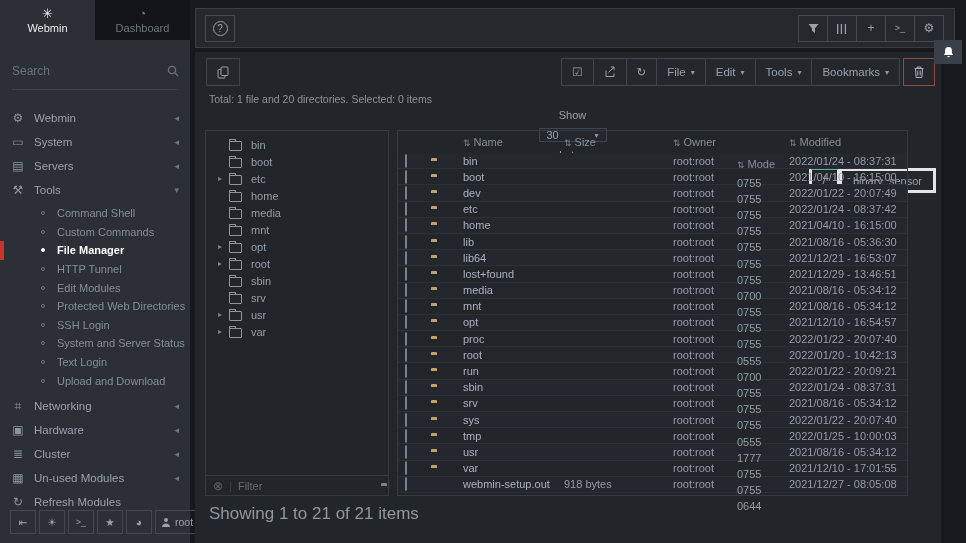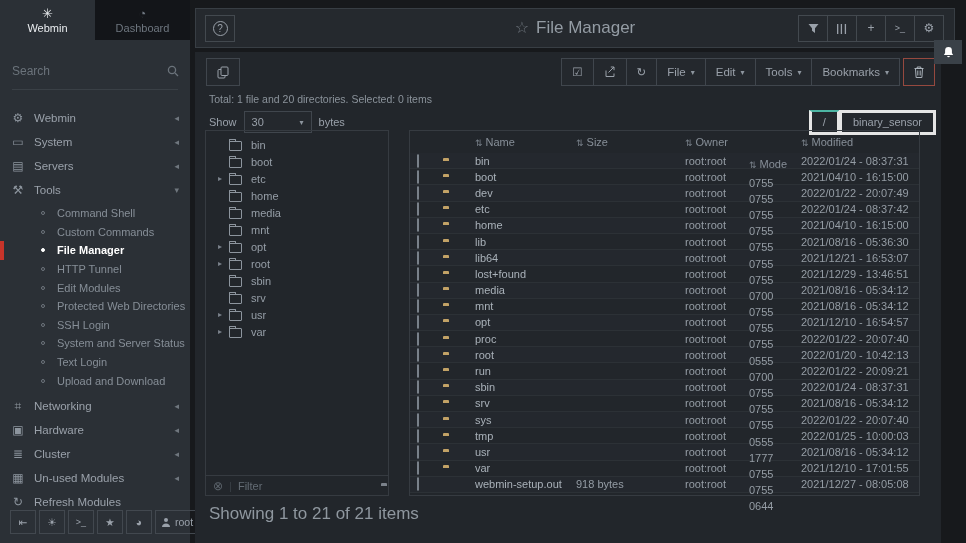--- a/index.html
+++ b/index.html
@@ -52,28 +52,28 @@
   .content { position:absolute; left:195px; top:52px; width:746px; height:491px; background:#22262b; }
 
   .ctoolbar { position:absolute; top:6px; left:12px; right:6px; height:28px; display:flex; align-items:center; }
   .tbtn { height:28px; border:1px solid #40464d; background:#24282d; color:#9aa1aa; font-size:11.5px; display:flex; align-items:center; justify-content:center; gap:5px; padding:0 10px; margin-left:-1px; cursor:pointer; }
   .tbtn .caret { font-size:8px; color:#8d959e; }
   .tgroup { margin-left:auto; display:flex; }
   .trash-btn { border-color:#96493f; margin-left:3px; }
 
   .status-line { position:absolute; top:41px; left:14px; font-size:10.5px; color:#8b939b; }
 
-  .show-row { position:absolute; top:57px; left:14px; right:5px; height:26px; display:flex; align-items:center; gap:7px; font-size:11px; color:#9aa1aa; }
+  .show-row { position:absolute; top:57px; left:14px; right:5px; height:26px; display:flex; align-items:center; gap:7px; font-size:11px; color:#9aa1aa;flex-direction:column; }
   .page-select { width:68px; height:22px; border:1px solid #40464d; display:flex; align-items:center; padding:0 7px; cursor:pointer; background:#24282d; }
   .page-select .caret { margin-left:auto; font-size:8px; color:#8d959e; }
   .path-tabs { margin-left:auto; display:flex; gap:0; }
   .path-tab { height:25px; border:3px solid #e5e5e5; background:#24282d; display:flex; align-items:center; justify-content:center; padding:0 11px; font-size:11px; color:#9aa1aa; cursor:pointer; }
   .path-tab.root { border-top:2px solid #4db6a4; margin-right:-1px; }
 
-  .panels { position:absolute; top:78px; left:10px; height:366px; display:flex; gap:20px; }
+  .panels { position:absolute; top:78px; left:10px; height:366px; display:flex; gap:8px; }
   .tree-panel { width:184px; border:1px solid #363b41; position:relative; }
   .tree-rows { position:absolute; top:5px; left:0; right:0; }
   .tree-row { height:17px; display:flex; align-items:center; padding-left:12px; font-size:11px; color:#969ea7; cursor:pointer; }
   .tree-row .arrow { width:11px; font-size:8px; color:#7b828b; }
   .tree-row .fname { padding-left:9px; }
   .folder-o { width:13px; height:10px; border:1px solid #8d959e; border-radius:1px; position:relative; margin-top:2px; }
   .folder-o::before { content:''; position:absolute; top:-3px; left:-1px; width:5px; height:2px; border:1px solid #8d959e; border-bottom:none; border-radius:1px 1px 0 0; }
   .filter-bar { position:absolute; bottom:0; left:0; right:0; height:20px; border-top:1px solid #363b41; display:flex; align-items:center; padding:0 7px; gap:6px; font-size:11px; color:#646c74; }
   .filter-bar .clear { color:#5c646c; font-size:12px; cursor:pointer; }
   .filter-bar .vsep { color:#3a4046; }
@@ -250,23 +250,20 @@
           </svg>
         </span>
     </div>
   </div>
 </div>
 
 <div class="main-header">
   <div class="hbtn help-btn">
     <span class="qmark">?</span>
   </div>
-  <div class="htitle">
-    <span class="tstar">☆</span><span>File Manager</span>
-  </div>
   <div class="hicons">
     <div class="hbtn">
       <span>
           <svg width="11" height="11" viewBox="0 0 11 11">
             <path d="M0.5 1h10L7 5.2V10L4 7.8V5.2z" fill="#9aa1aa"></path>
           </svg>
         </span>
     </div>
     <div class="hbtn">
         <span class="pipes">|||</span>

